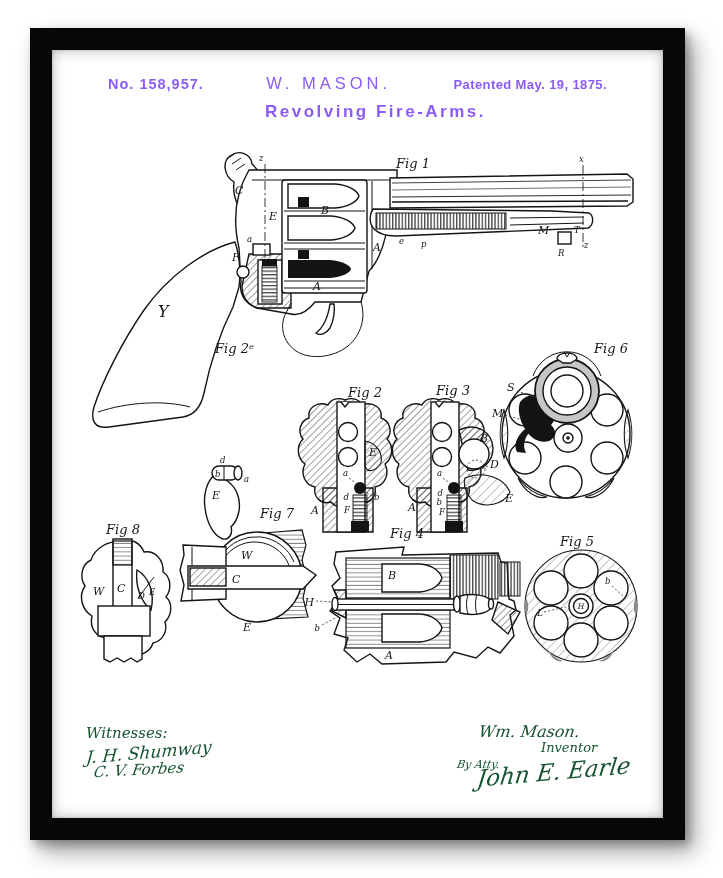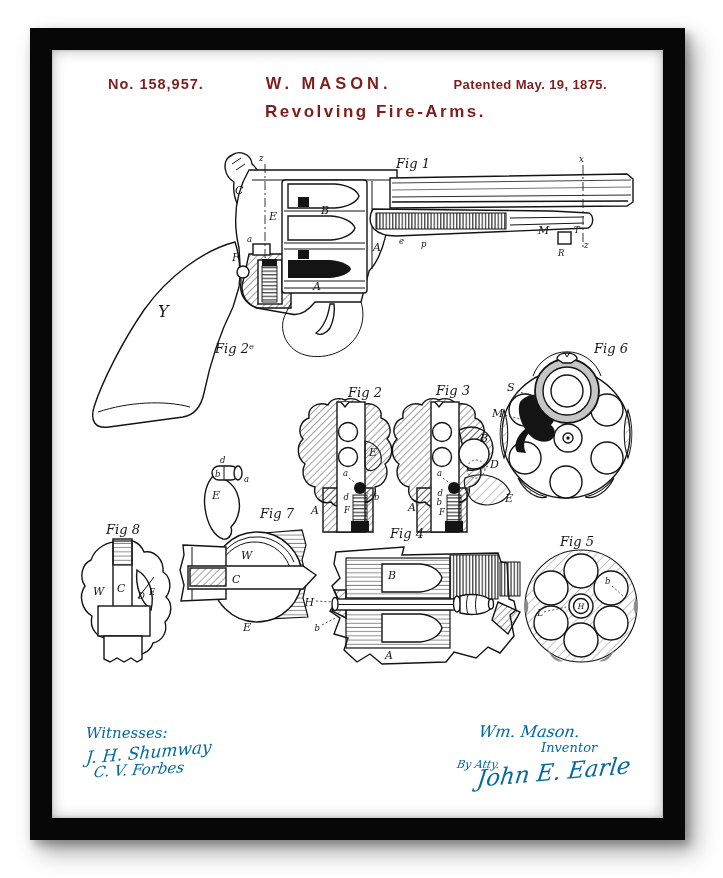--- a/index.html
+++ b/index.html
@@ -2,44 +2,44 @@
 <html><head>
 <meta charset="utf-8">
 <style>
   html,body{margin:0;padding:0;background:#fff;}
   .scene{position:relative;width:723px;height:878px;background:#fff;overflow:hidden;
          font-family:"Liberation Sans",sans-serif;}
   .frame{position:absolute;left:30px;top:28px;width:655px;height:812px;background:#070707;
          box-shadow:10px 12px 22px rgba(0,0,0,.35),4px 5px 9px rgba(0,0,0,.28);}
   .paper{position:absolute;left:22px;top:22px;right:22px;bottom:22px;background:#fff;
          box-shadow:inset 0 0 14px rgba(0,0,0,.28),inset 0 0 3px rgba(0,0,0,.22);}
-  .hdr{position:absolute;top:24px;left:0;right:0;color:#7f1d1d;}
+  .hdr{position:absolute;top:24px;left:0;right:0;color:#8b5cf6;}
   .hdr-row{display:flex;justify-content:space-between;align-items:baseline;padding:0 56px;}
   .pat-no{font-weight:bold;font-size:14.5px;letter-spacing:1px;}
-  .inv-hdr{font-weight:bold;font-size:16.5px;letter-spacing:4px;}
+  .inv-hdr{font-weight:normal;font-size:16.5px;letter-spacing:4px;}
   .pat-date{font-weight:bold;font-size:13px;letter-spacing:.4px;}
   .pat-title{text-align:center;font-weight:bold;font-size:17px;letter-spacing:2.5px;margin-top:9px;padding-left:36px;}
   .art{position:absolute;inset:0;width:100%;height:100%;}
   .fl{font:italic 13px "DejaVu Serif",serif;fill:#151515;}
   .pl{font:italic 11px "DejaVu Serif",serif;fill:#151515;}
   .ps{font:italic 8.5px "DejaVu Serif",serif;fill:#151515;}
   .py{font:italic 16px "DejaVu Serif",serif;fill:#151515;}
   .ph{font:italic 7.5px "DejaVu Serif",serif;fill:#151515;}
   .ae{text-anchor:end;} .am{text-anchor:middle;}
   .w{fill:#fff;stroke:#141414;stroke-width:1.4;}
   .h{fill:url(#ht);stroke:#141414;stroke-width:1.4;}
   .h2{fill:url(#htl);stroke:#141414;stroke-width:1.1;}
   .n{fill:none;stroke:#141414;stroke-width:1;}
   .k{fill:#141414;stroke:none;}
   .g{fill:url(#hl);stroke:#141414;stroke-width:1.2;}
   .v{fill:url(#vt);stroke:#141414;stroke-width:1;}
   .c{fill:url(#co);stroke:#141414;stroke-width:.9;}
   .dd{stroke:#222;stroke-width:.9;stroke-dasharray:9 3 2 3;fill:none;}
   .dt{stroke:#333;stroke-width:.8;stroke-dasharray:2.2 2;fill:none;}
-  .ftr{position:absolute;left:0;right:0;bottom:10px;height:86px;color:#0369a1;}
+  .ftr{position:absolute;left:0;right:0;bottom:10px;height:86px;color:#14532d;}
   .wit{position:absolute;left:34px;top:2px;}
   .wit-label{font:italic 15px "DejaVu Serif",serif;}
   .sig{font:italic 17px "DejaVu Serif",serif;transform:rotate(-5deg) skewX(-10deg);white-space:nowrap;}
   .s2{font-size:15px;margin-left:8px;margin-top:-2px;transform:rotate(-3deg) skewX(-12deg);}
   .inv{position:absolute;right:34px;top:0;width:200px;}
   .inv-name{font:italic 16px "DejaVu Serif",serif;transform:skewX(-8deg);margin-left:50px;white-space:nowrap;}
   .inv-title{font:italic 13px "DejaVu Serif",serif;margin-left:112px;margin-top:-1px;}
   .by{font:italic 11px "DejaVu Serif",serif;transform:skewX(-10deg);margin-top:3px;margin-left:28px;}
   .att-sig{font:italic 23px "DejaVu Serif",serif;transform:rotate(-5deg) skewX(-12deg);margin-top:-12px;margin-left:48px;white-space:nowrap;}
 </style>

